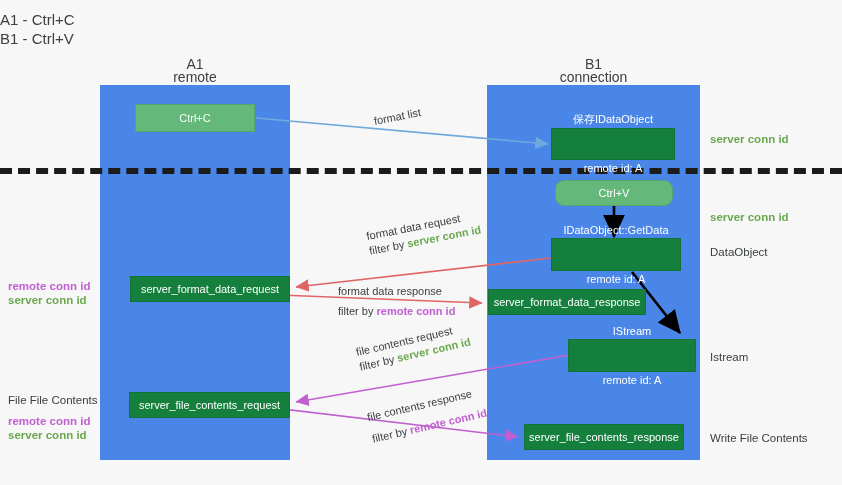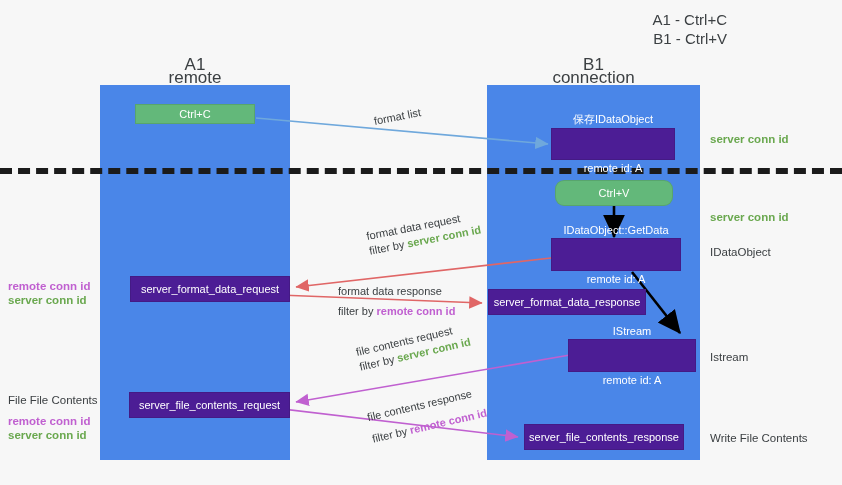--- a/index.html
+++ b/index.html
@@ -13,31 +13,31 @@
     height: 485px;
     background: #f7f7f7;
     font-family: "Liberation Sans", sans-serif;
     overflow: hidden;
   }
   .abs { position: absolute; }
 
   
   #title {
     left: 0; top: 10px; width: 727px;
-    text-align: right;
+    text-align: left;
     font-size: 15px;
     color: #3c4043;
     line-height: 19px;
     white-space: pre-line;
   }
 
   
   .lane-header {
     text-align: center;
-    font-size: 17px;
+    font-size: 14px;
     color: #3c4043;
     line-height: 13px;
   }
   .lane-header .l1 { display: block; }
   .lane-header .l2 { display: block; }
 
   
   .lane {
     background: #4a86e8;
   }
@@ -49,21 +49,21 @@
     flex-direction: column;
     align-items: center;
     justify-content: center;
     text-align: center;
     font-size: 11px;
     color: #ffffff;
     line-height: 13px;
     border: 1px solid rgba(0,0,0,0.10);
   }
   .node.green { background: #6aa84f; background: #63b87a; }
-  .node.orange { background: #4c1d95; gap: 36px; }
+  .node.orange { background: #15803d; gap: 36px; }
   .node .sub { font-size: 11px; }
 
   
   #dash-line {
     left: 0; top: 168px; width: 842px; height: 0;
     border-top: 6px dashed #1b1b1b;
   }
 
   
   .side-note {
@@ -139,21 +139,21 @@
 
     <line x1="205" y1="292" x2="482" y2="303" stroke="#e06666" stroke-width="1.6" marker-end="url(#ah-red)"></line>
 
     <line x1="570" y1="355" x2="296" y2="402" stroke="#c060d0" stroke-width="1.6" marker-end="url(#ah-mag)"></line>
 
     <line x1="190" y1="398" x2="518" y2="437" stroke="#c060d0" stroke-width="1.6" marker-end="url(#ah-mag)"></line>
   </svg>
 
   <div id="dash-line" class="abs"></div>
 
-  <div class="abs node green" style="left:135px; top:104px; width:120px; height:20px;">
+  <div class="abs node green" style="left:135px; top:104px; width:120px; height:28px;">
     <span>Ctrl+C</span>
   </div>
 
   <div class="abs node orange" style="left:551px; top:128px; width:124px; height:32px;">
     <span>保存IDataObject</span>
     <span class="sub">remote id: A</span>
   </div>
 
   <div class="abs node green" style="left:555px; top:180px; width:118px; height:26px;border-radius:9px;">
     <span>Ctrl+V</span>
@@ -227,19 +227,19 @@
   </div>
   <div class="abs side-note" style="left:8px; top:414px;">
     <div class="purple-txt">remote conn id</div>
     <div class="green-txt">server conn id</div>
   </div>
 
   <div class="abs side-note green-txt" style="left:710px; top:132px;">server conn id</div>
 
   <div class="abs side-note green-txt" style="left:710px; top:210px;">server conn id</div>
 
-  <div class="abs side-note plain-txt" style="left:710px; top:245px;">IDataObject</div>
+  <div class="abs side-note plain-txt" style="left:710px; top:245px;">DataObject</div>
 
   <div class="abs side-note plain-txt" style="left:710px; top:350px;">Istream</div>
 
   <div class="abs side-note plain-txt" style="left:710px; top:431px;">Write File Contents</div>
 
 </div>
 
 </body></html>

